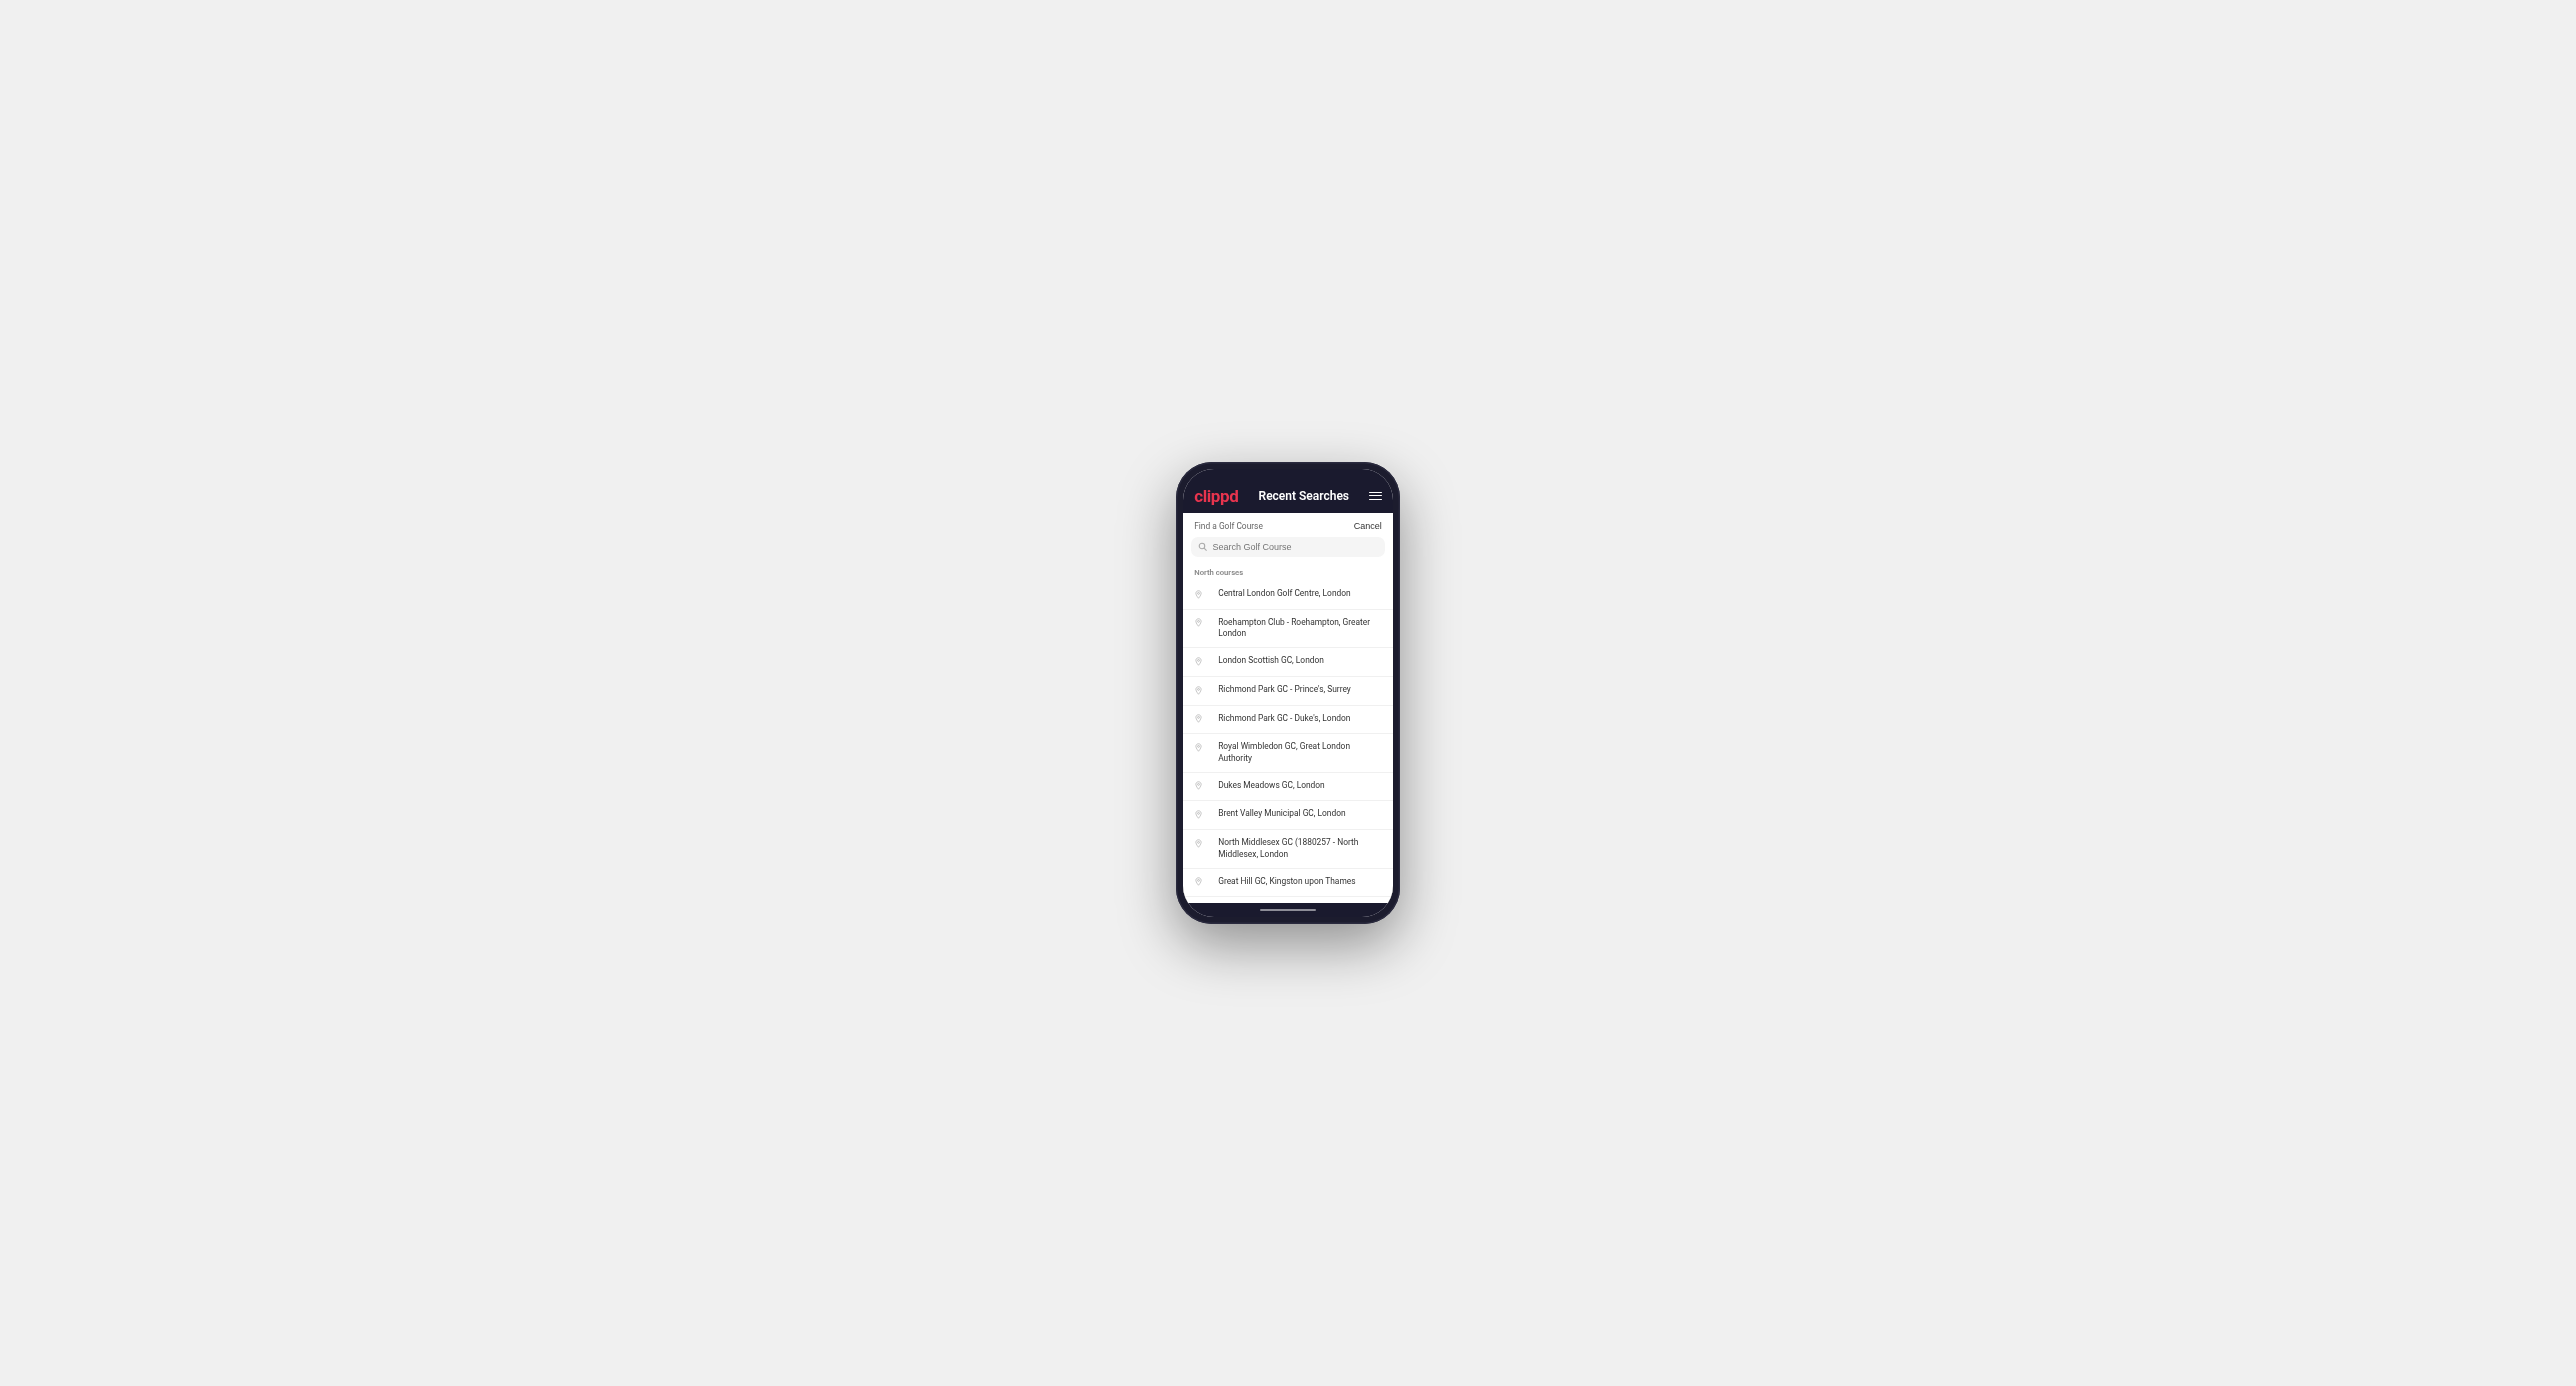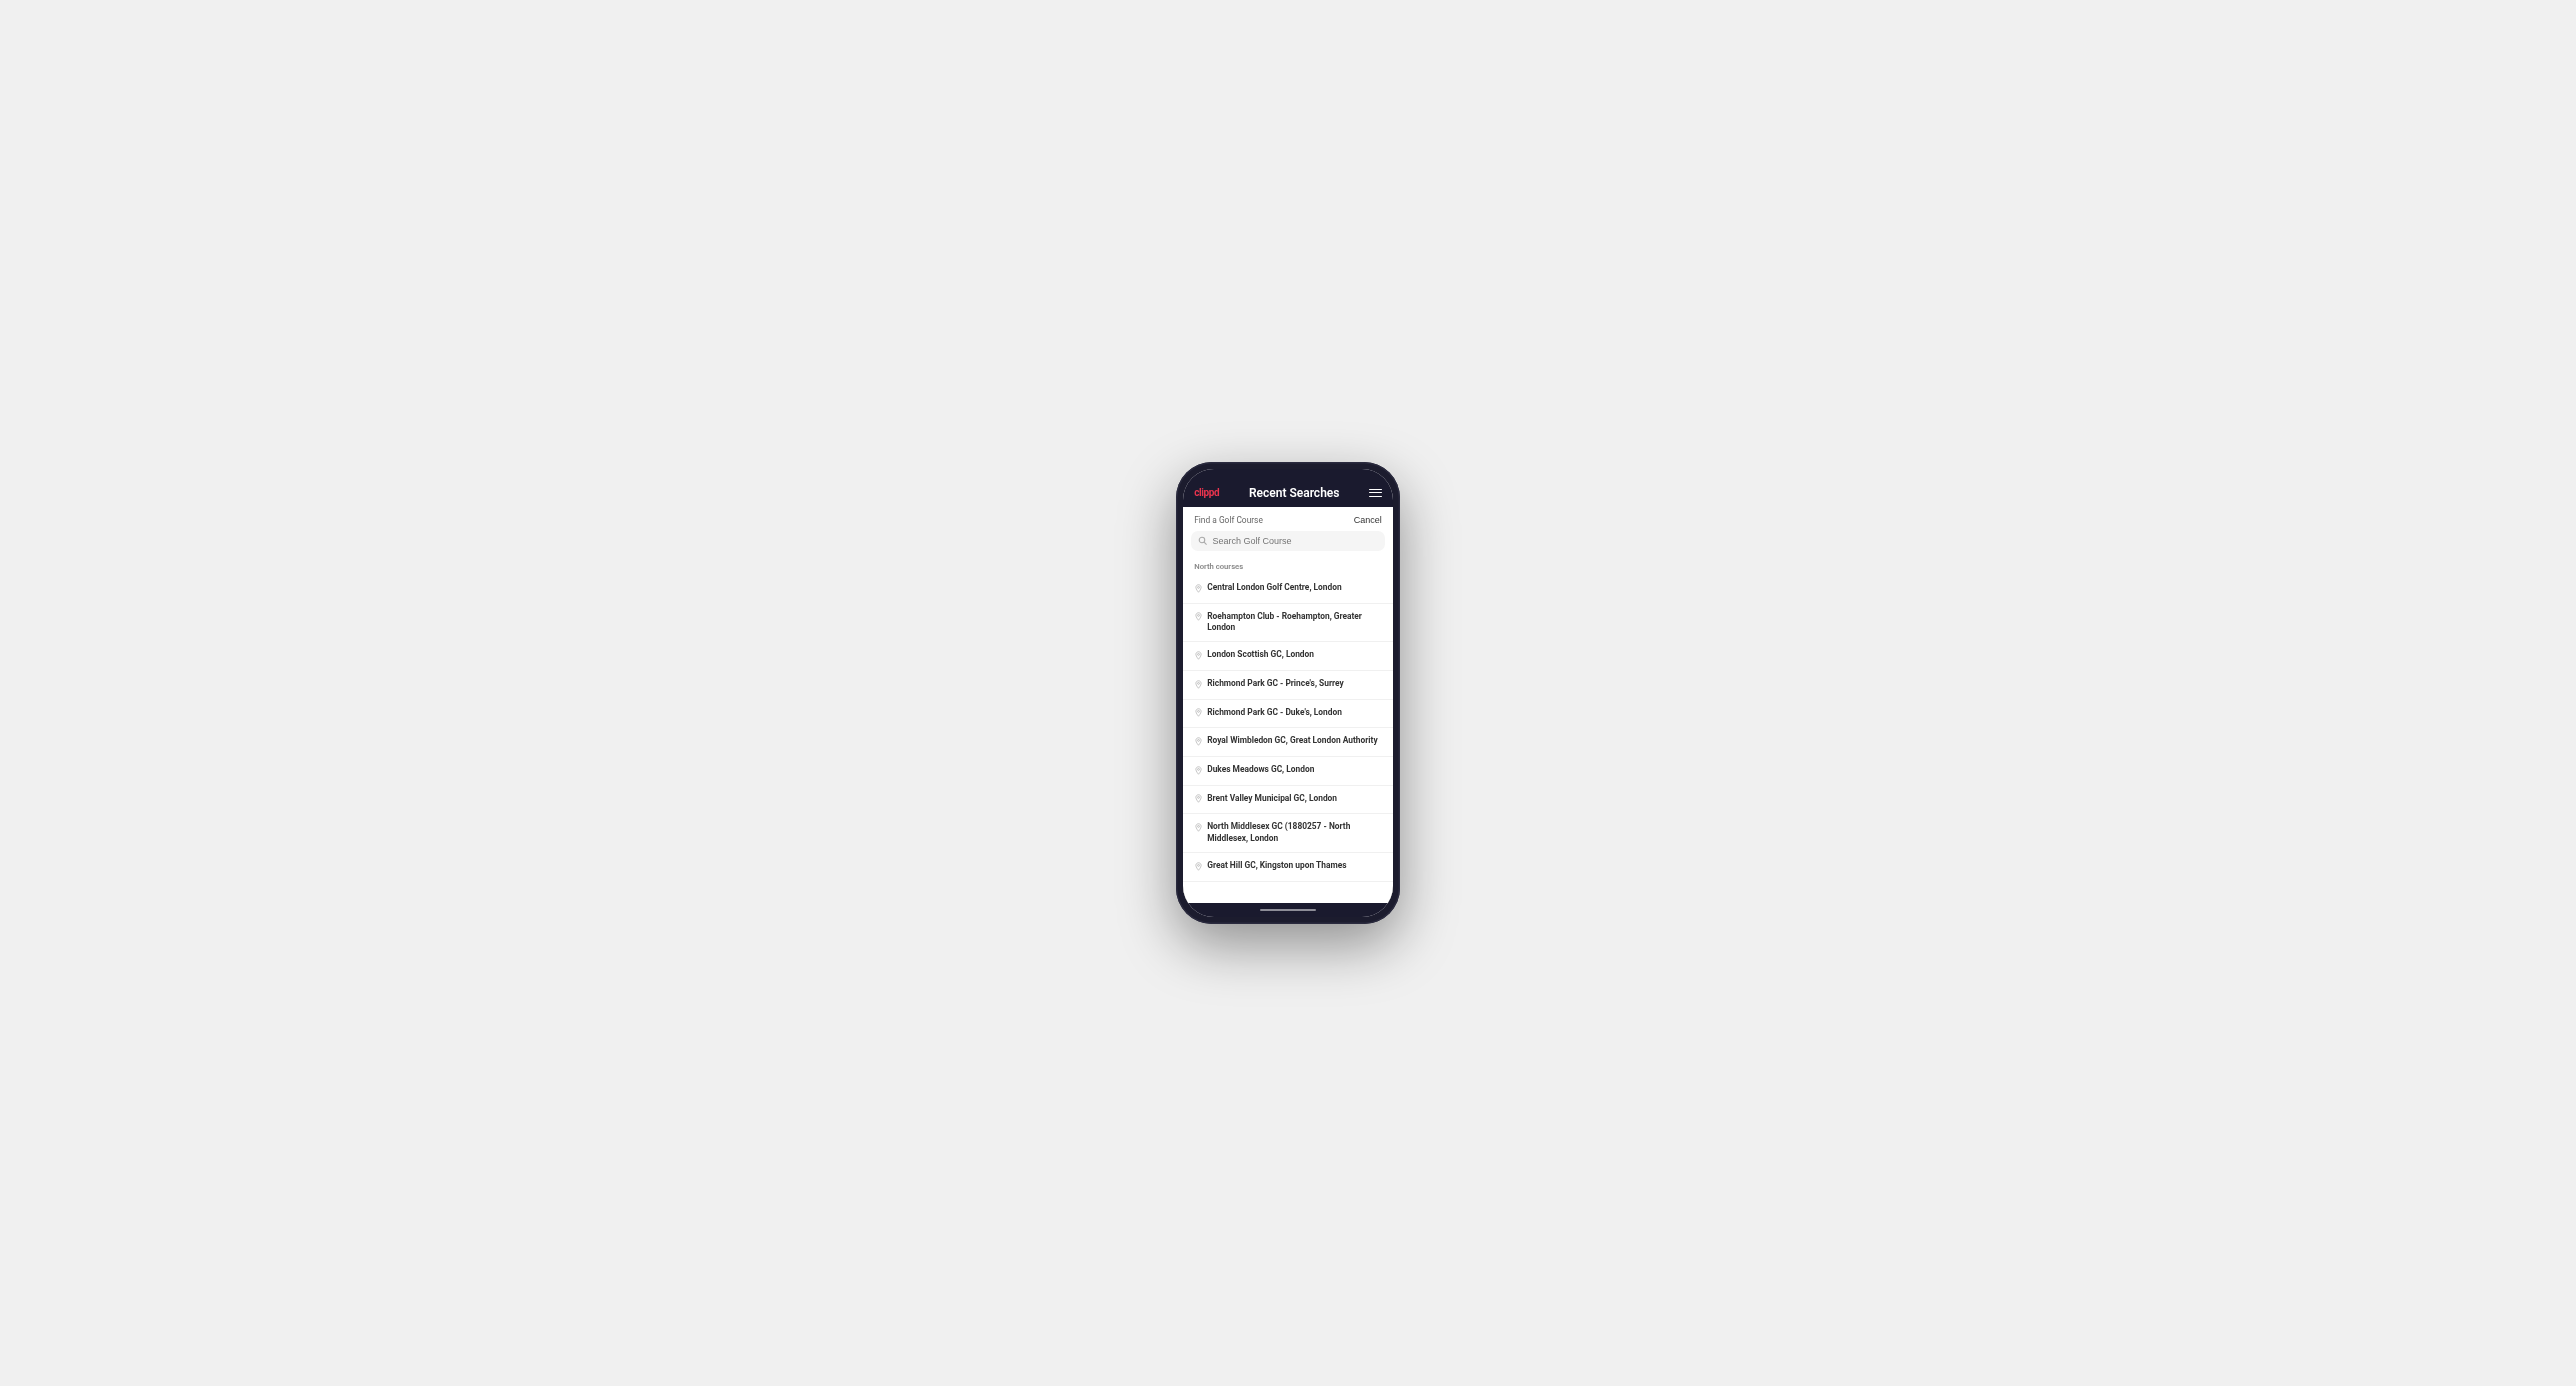--- a/index.html
+++ b/index.html
@@ -49,21 +49,21 @@
     .header {
       background: #1a1a2e;
       padding: 7px 11.2px;
       display: flex;
       align-items: center;
       justify-content: space-between;
       flex-shrink: 0;
     }
 
     .logo {
-      font-size: 10px;
+      font-size: 17px;
       font-weight: 700;
       color: #e8344e;
       letter-spacing: -0.4px;
     }
 
     .header-title {
       font-size: 12px;
       font-weight: 600;
       color: #ffffff;
     }
@@ -157,22 +157,21 @@
       overflow-y: auto;
       background: #ffffff;
     }
 
     .course-item {
       display: flex;
       align-items: flex-start;
       padding: 7px 11.2px;
       border-bottom: 0.7px solid #f0f0f0;
       cursor: pointer;
-      gap: 4px;
-      font-weight: bold;
+      gap: 15px;
     }
 
     .pin-icon {
       flex-shrink: 0;
       margin-top: 0.7px;
     }
 
     .pin-icon svg {
       width: 9px;
       height: 9px;

